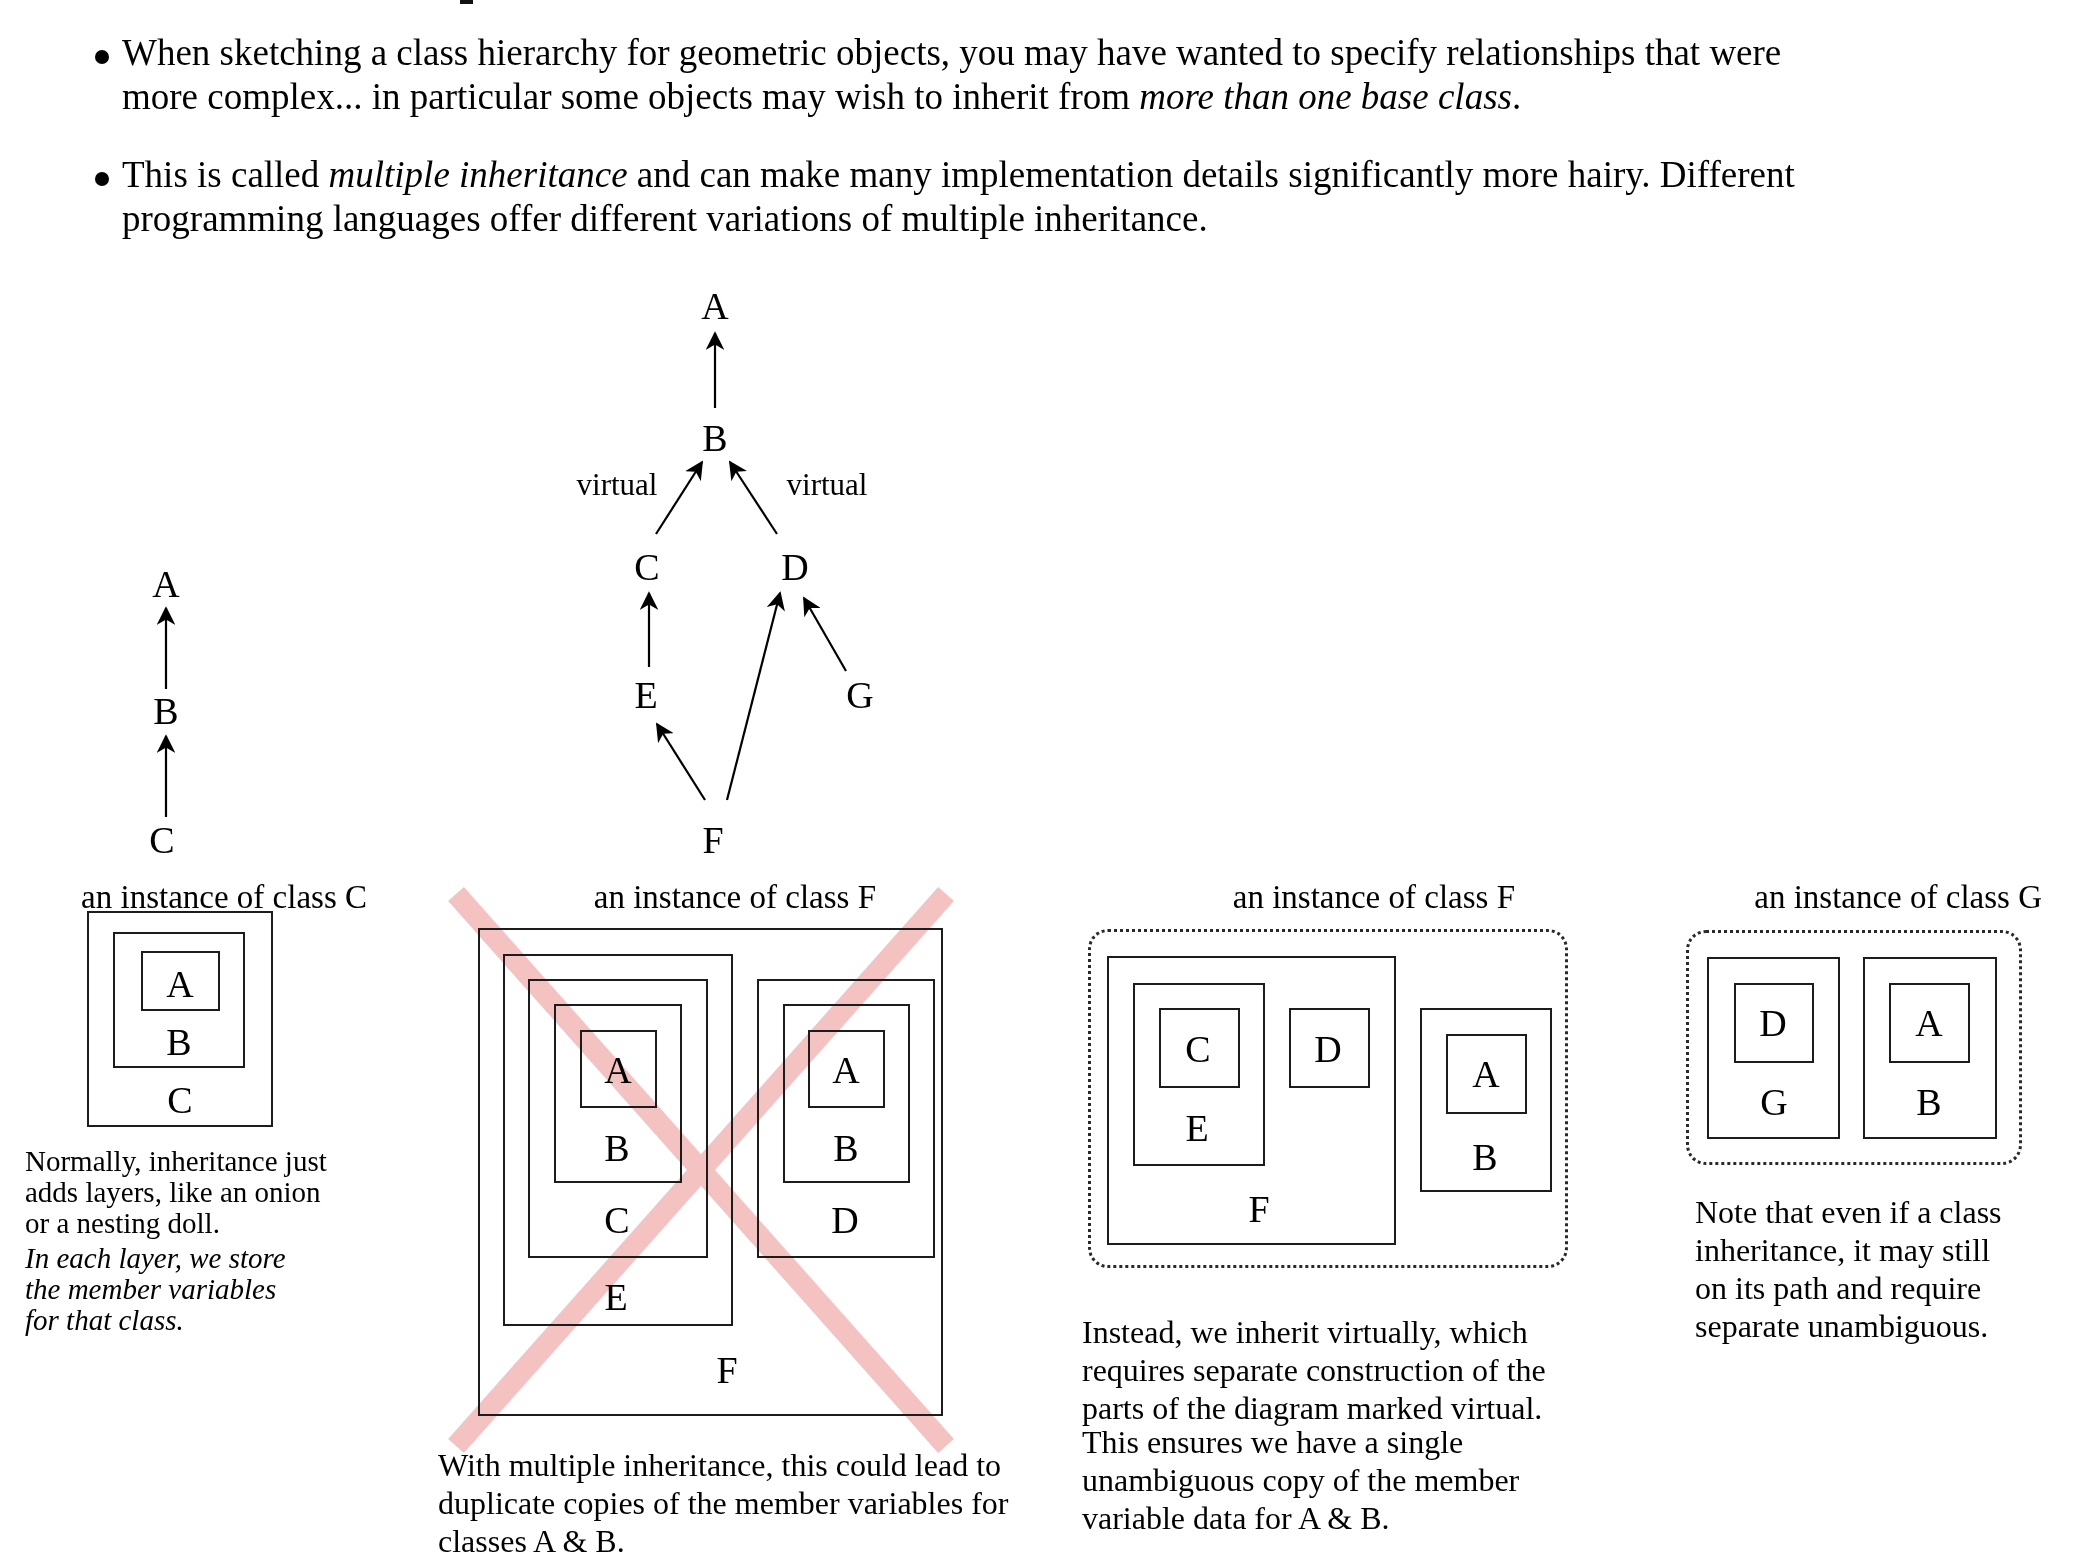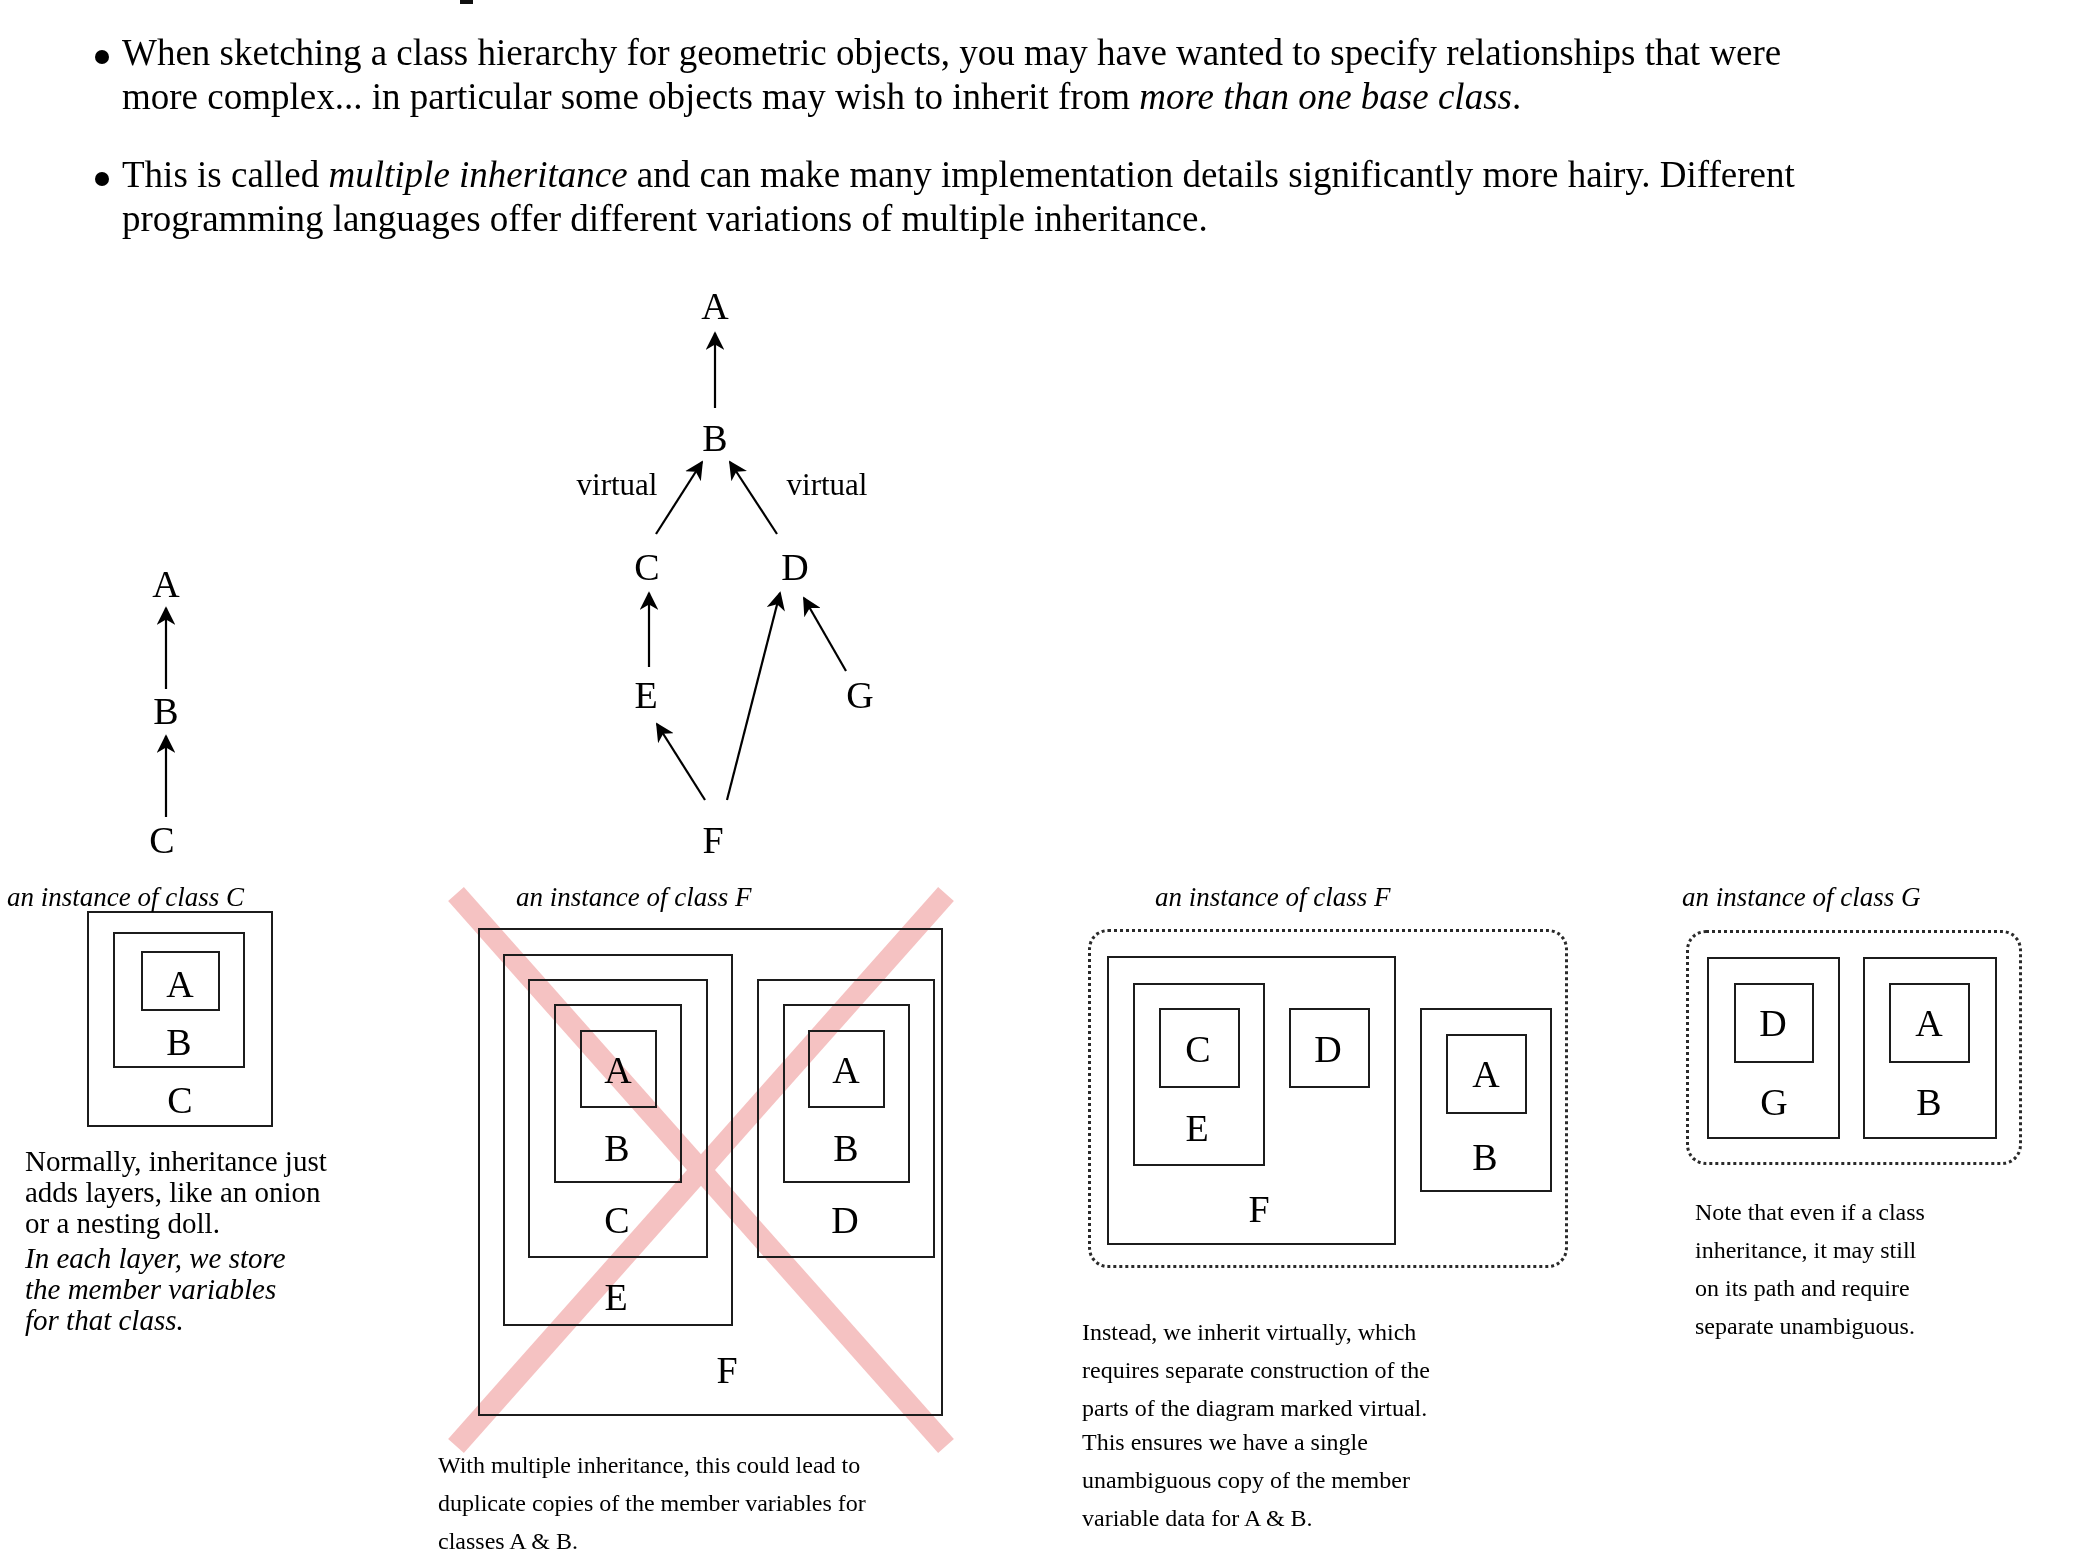--- a/index.html
+++ b/index.html
@@ -12,24 +12,24 @@
   
   .node{position:absolute;width:90px;margin-left:-45px;text-align:center;
         font-size:38px;line-height:42px;z-index:5;}
   .vlab{position:absolute;width:160px;margin-left:-80px;text-align:center;
         font-size:31px;line-height:34px;z-index:5;}
   
   .box{position:absolute;border:2px solid #1c1c1c;box-sizing:border-box;
        background:transparent;z-index:3;}
   .dotbox{position:absolute;border:3px dotted #2a2a2a;border-radius:20px;
           box-sizing:border-box;z-index:3;}
-  .ititle{position:absolute;width:360px;margin-left:-180px;text-align:left;
-          font-style:italic;font-size:27px;line-height:34px;z-index:5;}
+  .ititle{position:absolute;width:360px;margin-left:-180px;text-align:right;
+          font-size:33px;line-height:34px;z-index:5;}
   
-  .cap{position:absolute;font-size:24px;line-height:38px;white-space:nowrap;z-index:5;}
+  .cap{position:absolute;font-size:32px;line-height:38px;white-space:nowrap;z-index:5;}
   .cap.small{font-size:29px;line-height:31px;}
   svg{position:absolute;left:0;top:0;}
   .arrows{z-index:4;pointer-events:none;}
   .cross{z-index:1;pointer-events:none;}
   .topmark{position:absolute;left:460px;top:0;width:13px;height:4px;background:#101010;}
 </style>
 </head>
 <body>
 
 <div class="topmark"></div>

